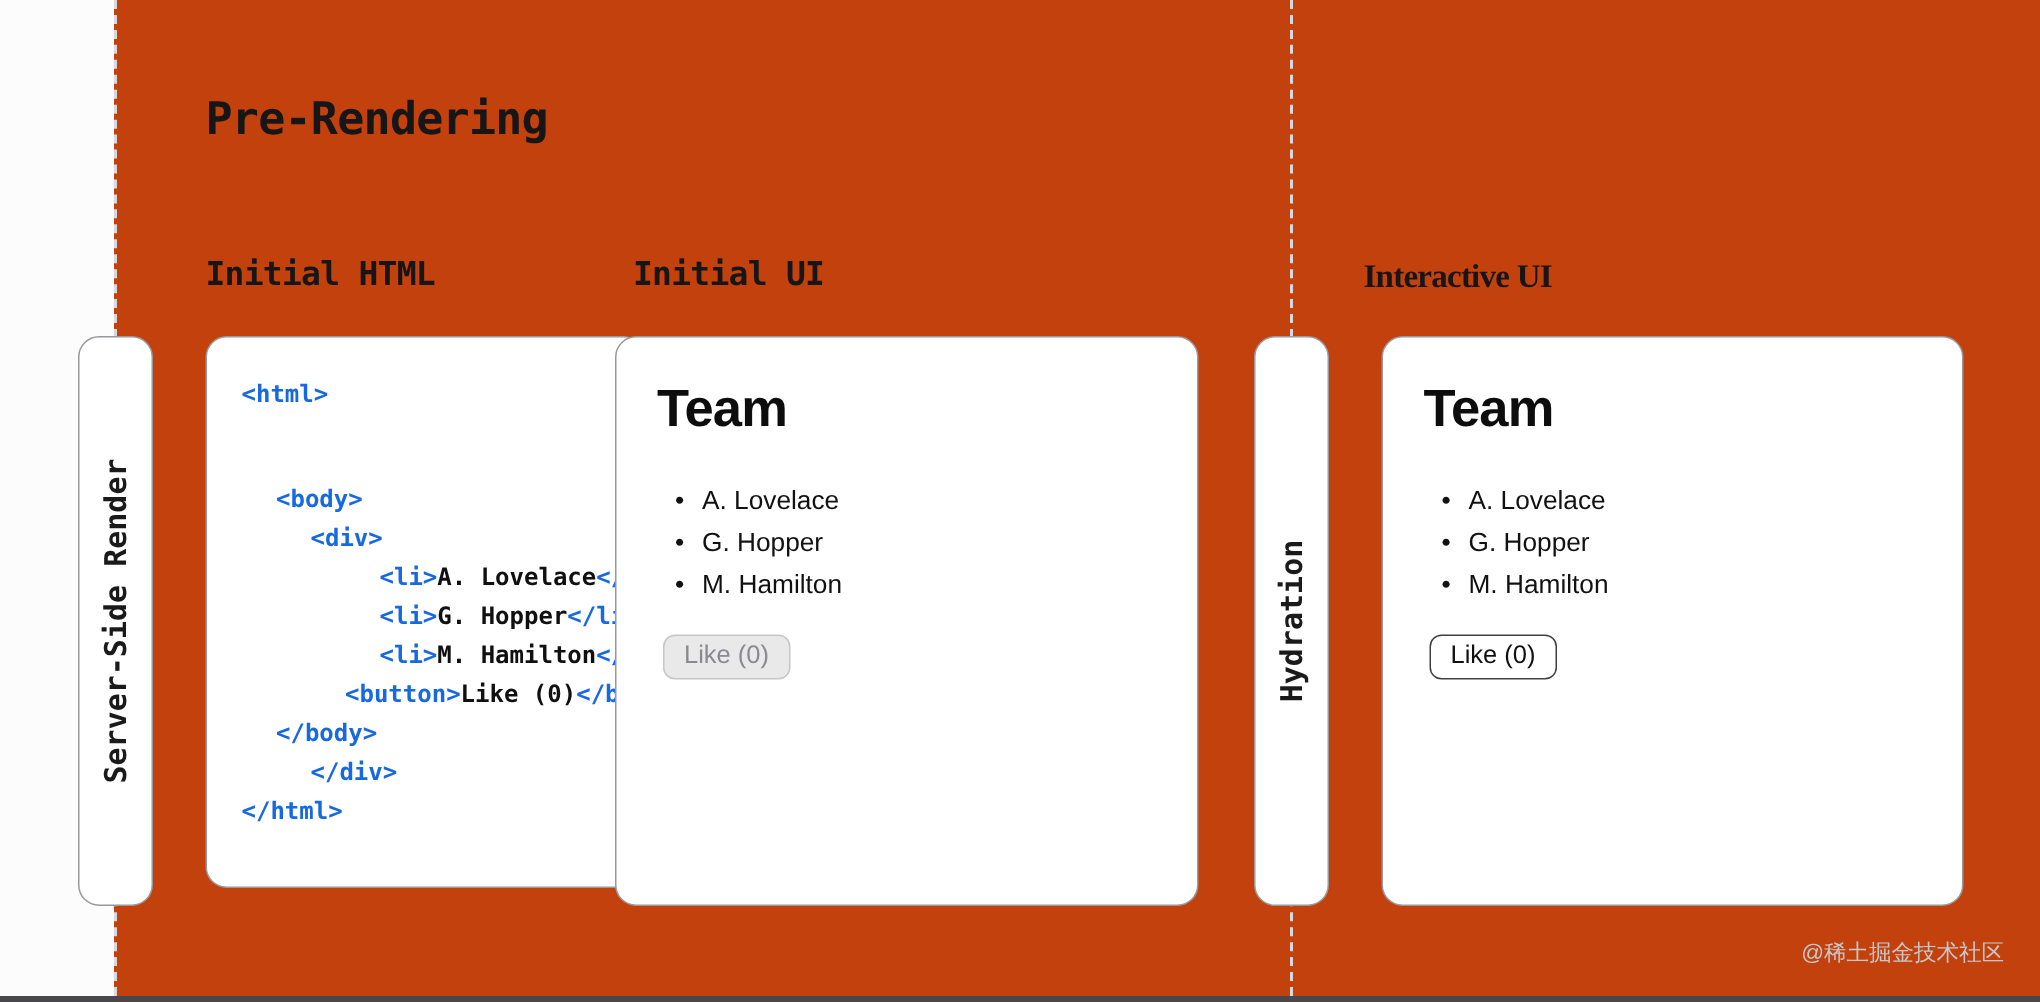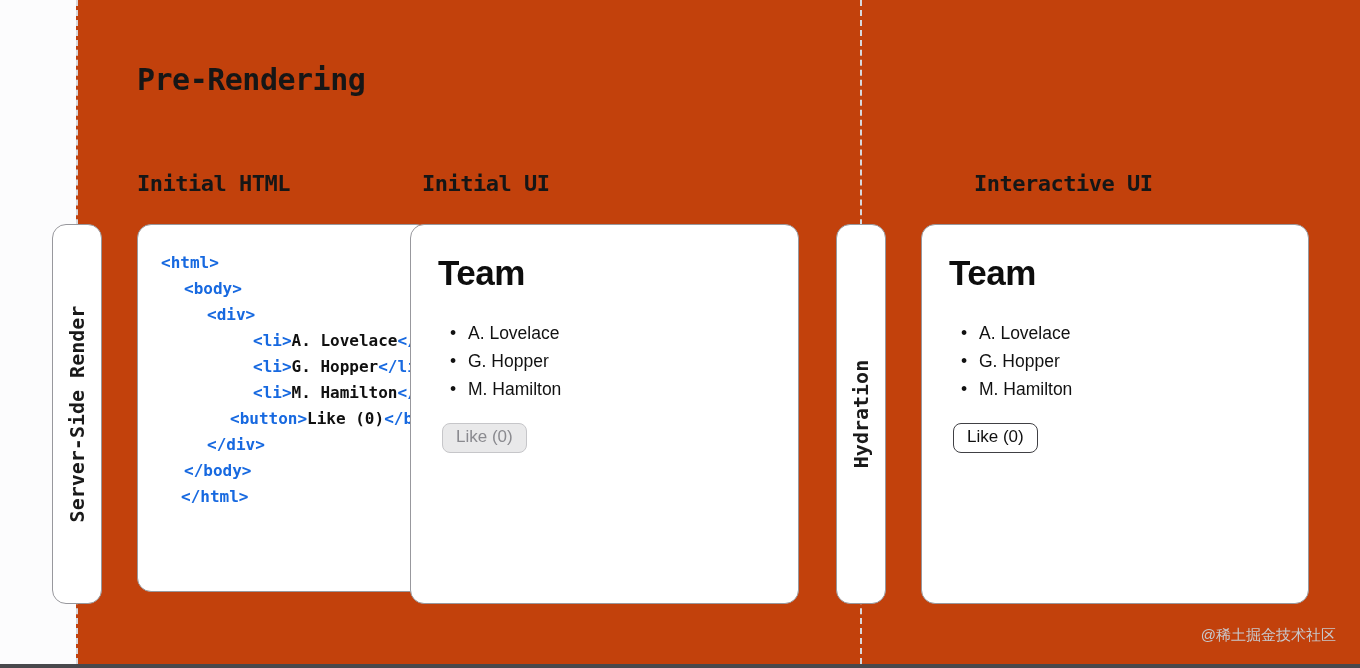--- a/index.html
+++ b/index.html
@@ -9,21 +9,21 @@
   .left-strip{position:absolute;left:0;top:0;width:76px;height:664px;background:#fcfcfd;}
   .dashed-line{position:absolute;top:0;width:0;height:664px;border-left:2px dashed #d9d9dd;}
   .dashed-line.one{left:76px;}
   .dashed-line.two{left:860px;}
   .bottom-bar{position:absolute;left:0;bottom:0;width:100%;height:4px;background:#48484c;}
 
   .diagram-title{position:absolute;left:137px;top:62px;font-family:"DejaVu Sans Mono",monospace;
     font-weight:bold;font-size:30px;color:#161616;letter-spacing:-0.5px;}
   .col-label{position:absolute;top:171px;font-family:"DejaVu Sans Mono",monospace;
     font-weight:bold;font-size:22px;color:#161616;letter-spacing:-0.5px;}
-  .col-label.html{left:137px;} .col-label.iui{left:422px;} .col-label.xui{left:974px;}
+  .col-label.html{left:137px;} .col-label.iui{left:422px;} .col-label.xui{left:909px;font-family:Liberation Serif, serif;}
 
   .card{position:absolute;top:224px;background:#ffffff;border:1.5px solid #98989d;
     border-radius:14px;box-sizing:border-box;}
   .pill{width:50px;height:380px;}
   .pill.ssr{left:52px;} .pill.hyd{left:836px;}
   .vlabel{position:absolute;top:50%;left:50%;transform:translate(-50%,-50%) rotate(-90deg);
     white-space:nowrap;font-family:"DejaVu Sans Mono",monospace;font-weight:bold;
     font-size:20px;color:#1a1a1a;}
 
   .code-card{left:137px;width:293px;height:368px;z-index:1;overflow:hidden;
@@ -62,29 +62,29 @@
   <div class="col-label iui">Initial UI</div>
   <div class="col-label xui">Interactive UI</div>
 
   <div class="card pill ssr">
     <span class="vlabel">Server-Side Render</span>
   </div>
 
   <div class="card code-card">
     <div>
         <div class="code-line" style="padding-left: 0px;"><span class="tag">&lt;html&gt;</span></div>
-        <div class="code-line" style="padding-left: 23px;"><span class="tag">&lt;body&gt;</span></div>
+        <div class="code-line" style="padding-left: 23px; margin-top: 44px;"><span class="tag">&lt;body&gt;</span></div>
         <div class="code-line" style="padding-left: 46px;"><span class="tag">&lt;div&gt;</span></div>
         <div class="code-line" style="padding-left: 92px;"><span class="tag">&lt;li&gt;</span><span class="text">A. Lovelace</span><span class="tag">&lt;/li&gt;</span></div>
         <div class="code-line" style="padding-left: 92px;"><span class="tag">&lt;li&gt;</span><span class="text">G. Hopper</span><span class="tag">&lt;/li&gt;</span></div>
         <div class="code-line" style="padding-left: 92px;"><span class="tag">&lt;li&gt;</span><span class="text">M. Hamilton</span><span class="tag">&lt;/li&gt;</span></div>
         <div class="code-line" style="padding-left: 69px;"><span class="tag">&lt;button&gt;</span><span class="text">Like (0)</span><span class="tag">&lt;/button&gt;</span></div>
+        <div class="code-line" style="padding-left: 23px;"><span class="tag">&lt;/body&gt;</span></div>
         <div class="code-line" style="padding-left: 46px;"><span class="tag">&lt;/div&gt;</span></div>
-        <div class="code-line" style="padding-left: 23px;"><span class="tag">&lt;/body&gt;</span></div>
-        <div class="code-line" style="padding-left: 0px; margin-left: 20px;"><span class="tag">&lt;/html&gt;</span></div>
+        <div class="code-line" style="padding-left: 0px;"><span class="tag">&lt;/html&gt;</span></div>
       </div>
   </div>
 
   <div class="card ui-card initial">
     <h1 class="ui-heading">Team</h1>
     <ul class="member-list">
         <li>A. Lovelace</li>
         <li>G. Hopper</li>
         <li>M. Hamilton</li>
       </ul>

